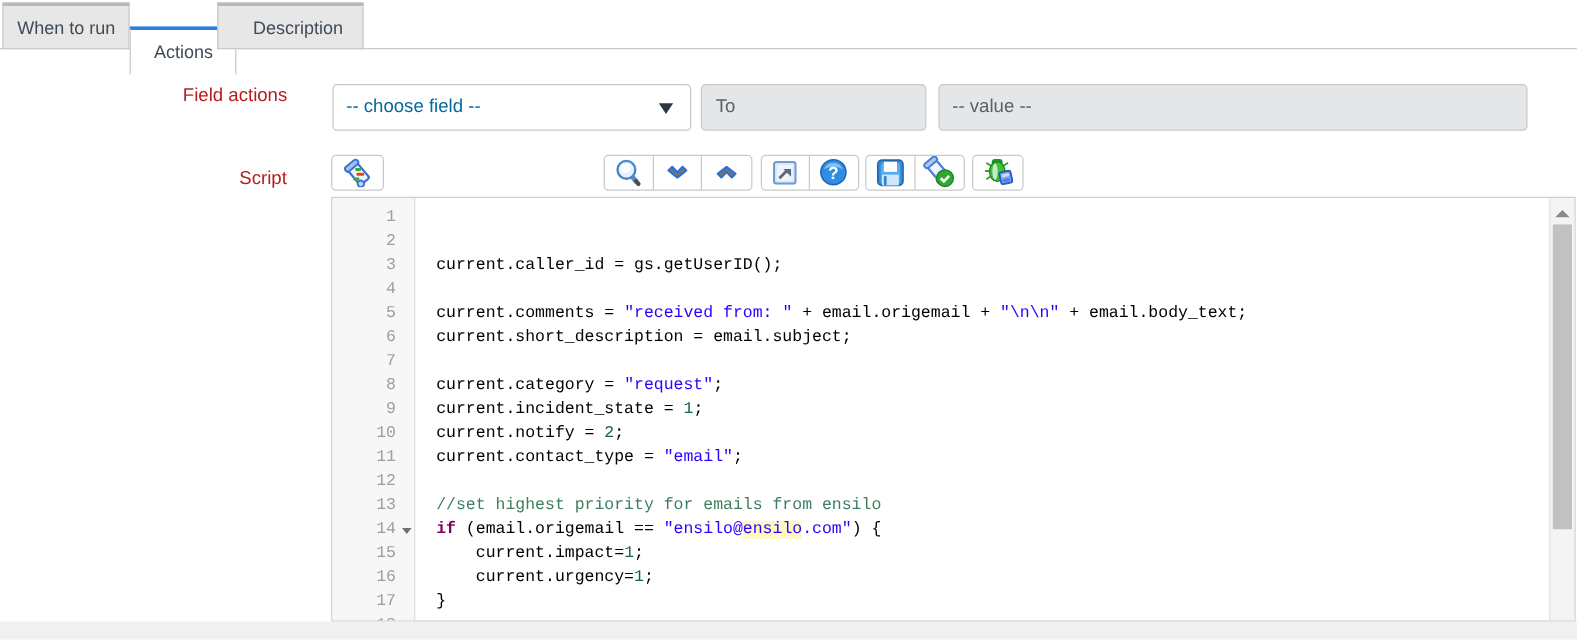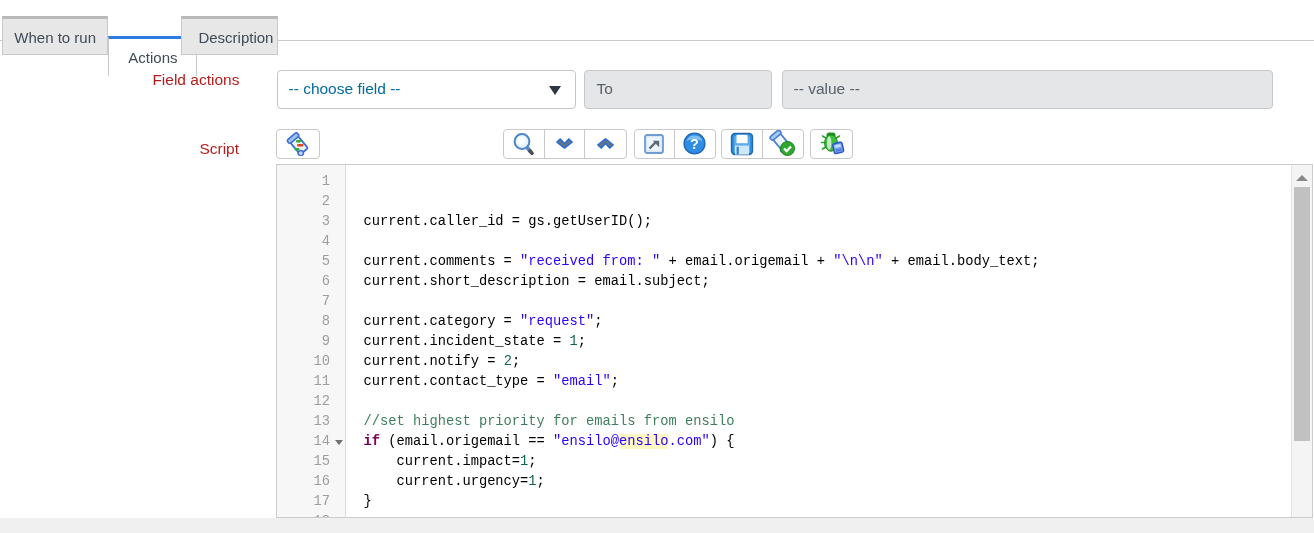--- a/index.html
+++ b/index.html
@@ -2,21 +2,21 @@
 <html><head>
 <meta charset="utf-8">
 <style>
   * { margin:0; padding:0; box-sizing:border-box; }
   html,body { width:1314px; height:533px; background:#fff; overflow:hidden;
     font-family:"Liberation Sans", sans-serif; }
   .abs { position:absolute; }
 
   
   .tabline { left:0; top:40px; width:1314px; height:1px; background:#c9c9c9; }
-  .tab { top:16px; height:39px; background:#e7e7e7; border:1px solid #c9c9c9;
+  .tab { top:2px; height:39px; background:#e7e7e7; border:1px solid #c9c9c9;
     border-top:3px solid #b9b9b9; color:#404b57; font-size:15px; line-height:38px;
     text-align:center; }
   .tab.active { background:#fff; border-top:3px solid #2b7de2; border-bottom:none; height:40px; }
 
   
   .flabel { color:#b91c1c; font-size:15.5px; text-align:right; width:160px; }
 
   
   .ctrl { top:70px; height:38.5px; border:1px solid #c6c9cb; border-radius:4px;
     font-size:15.5px; line-height:36px; padding-left:11px; }
@@ -61,21 +61,21 @@
     background:#c1c1c1; }
 
   #strip { left:0; top:518px; width:1314px; height:15px; background:#f0f0f1; }
 </style>
 </head>
 <body>
 
 <div class="abs tabline"></div>
 <div class="abs tab" style="left:2px; width:106.4px;">When to run</div>
 <div class="abs tab active" style="left:108.4px; width:89px;margin-top:20px;">Actions</div>
-<div class="abs tab" style="left:181.4px; width:97px;padding-left:12px;">Description</div>
+<div class="abs tab" style="left:181.4px; width:122px;padding-left:12px;">Description</div>
 
 <div class="abs flabel" style="left:79.4px; top:70.8px;">Field actions</div>
 <div class="abs flabel" style="left:79px;  top:140px;">Script</div>
 
 <div class="abs ctrl sel" style="left:276.5px; width:299px;">-- choose field --</div>
 <div class="abs" style="left:548.8px; top:86.3px; width:0; height:0;
   border-left:6.7px solid transparent; border-right:6.7px solid transparent;
   border-top:9.8px solid #2c3945;"></div>
 <div class="abs ctrl ro" style="left:584.4px; width:187.5px;">To</div>
 <div class="abs ctrl ro" style="left:781.5px; width:491.3px;">-- value --</div>

